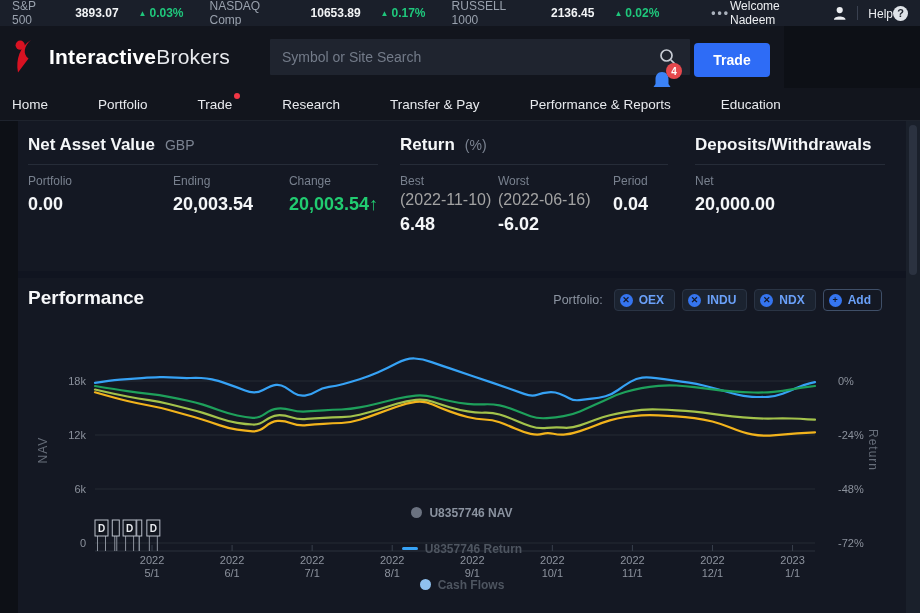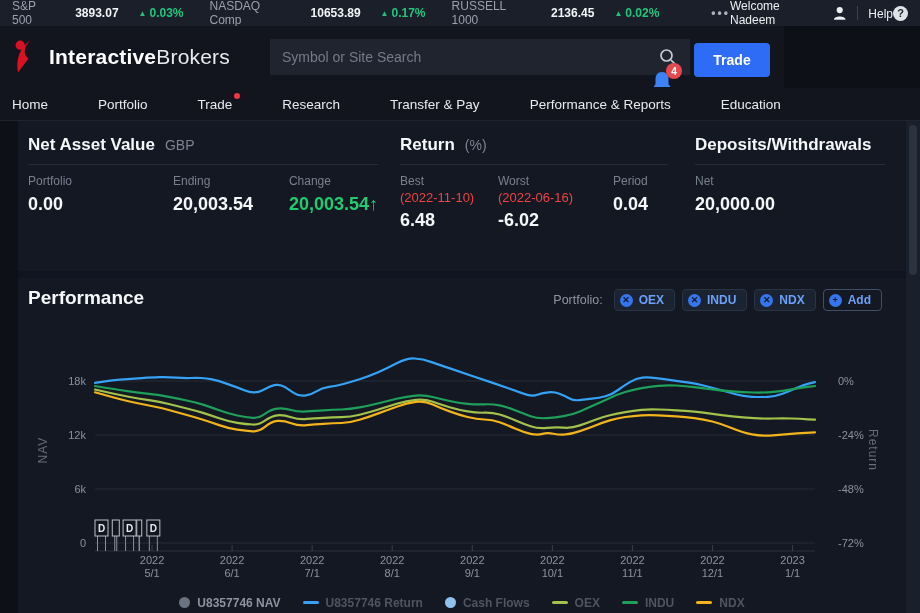--- a/index.html
+++ b/index.html
@@ -53,40 +53,40 @@
   .scrollthumb { position:absolute; left:3px; top:4px; width:8px; height:150px; background:#2b3240; border-radius:4px; }
 
   
   .col { position:absolute; top:14px; }
   .col-title { display:flex; align-items:baseline; gap:10px; }
   .col-title h2 { color:#f4f6f8; font-size:17px; font-weight:bold; }
   .col-unit { color:#7b8391; font-size:14px; }
   .col-rule { border-bottom:1px solid #262c38; margin-top:9px; }
   .fields { display:flex; margin-top:9px; }
   .field-label { color:#78808e; font-size:12px; line-height:1.3; }
-  .field-sub { color:#ef4444; font-size:13px; line-height:1.3; min-height:2px; }
+  .field-sub { color:#a3a3a3; font-size:16px; line-height:1.3; min-height:2px; }
   .field-value { color:#f4f6f8; font-size:18px; font-weight:bold; margin-top:4px; }
   .field-value.pos { color:#21cc71; }
 
   .section-gap { position:absolute; left:0; top:150px; width:888px; height:7px; background:#101420; }
 
   
   .perf-title { position:absolute; left:10px; top:166px; color:#f6f7f9; font-size:19px; font-weight:bold; }
   .bench-row { position:absolute; right:24px; top:168px; display:flex; align-items:center; gap:7px; }
   .bench-label { color:#8d95a2; font-size:12.5px; margin-right:4px; }
   .pill { display:flex; align-items:center; gap:6px; height:22px; padding:0 10px 0 5px; border-radius:4px;
           background:#1b2330; border:1px solid #2a3444; color:#6aa0f8; font-size:12px; font-weight:bold; cursor:pointer; }
   .pill-icon { width:13px; height:13px; border-radius:50%; background:#3575f0; color:#131826;
                font-size:9px; font-weight:bold; display:flex; align-items:center; justify-content:center; line-height:1; }
   .pill.add { background:transparent; border:1px solid #3f4f68; }
 
   
   .chart-wrap { position:absolute; left:0; top:209px; width:888px; height:262px; }
   .legend { position:absolute; left:0; top:471px; width:888px; height:21px; display:flex;
-            align-items:center; justify-content:center; gap:22px; font-size:12px; }
+            align-items:center; justify-content:center; gap:22px; font-size:12px;flex-direction:column; }
   .legend-item { display:flex; align-items:center; gap:7px; cursor:pointer; }
   .legend-item .sw-circle { width:11px; height:11px; border-radius:50%; }
   .legend-item .sw-line { width:16px; height:3px; border-radius:2px; }
   .legend-item .lg-label { color:#4e5560; font-weight:bold; }
   .legend-item.bright .lg-label { color:#8b93a0; }
 </style>
 </head>
 <body>
 
 <div class="page">

